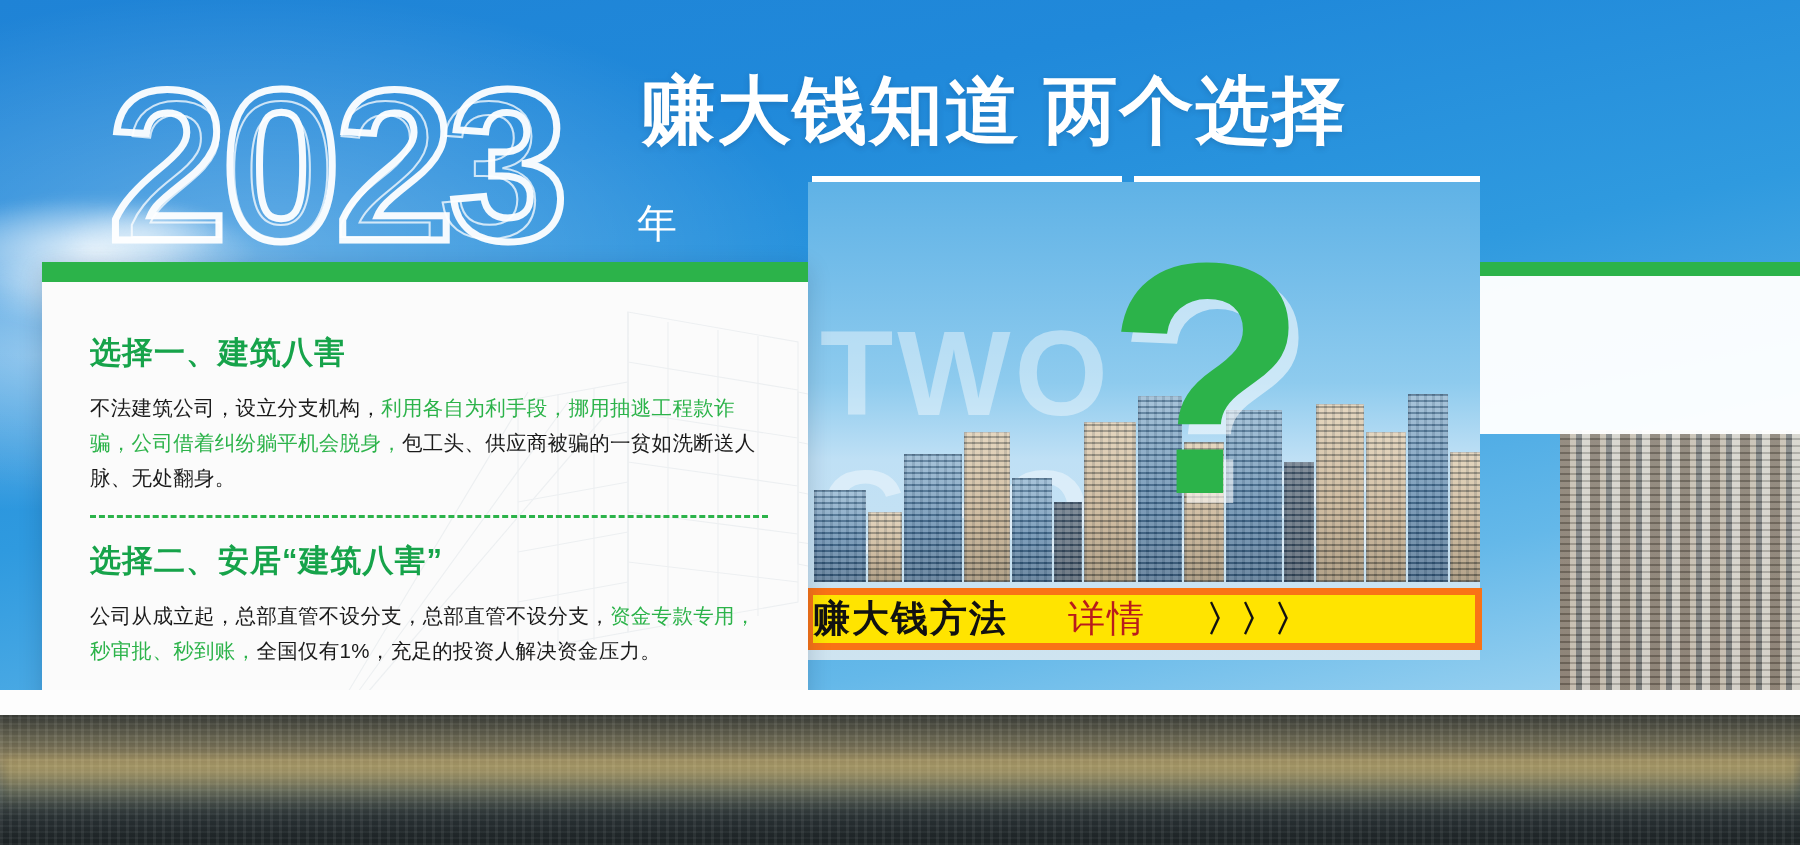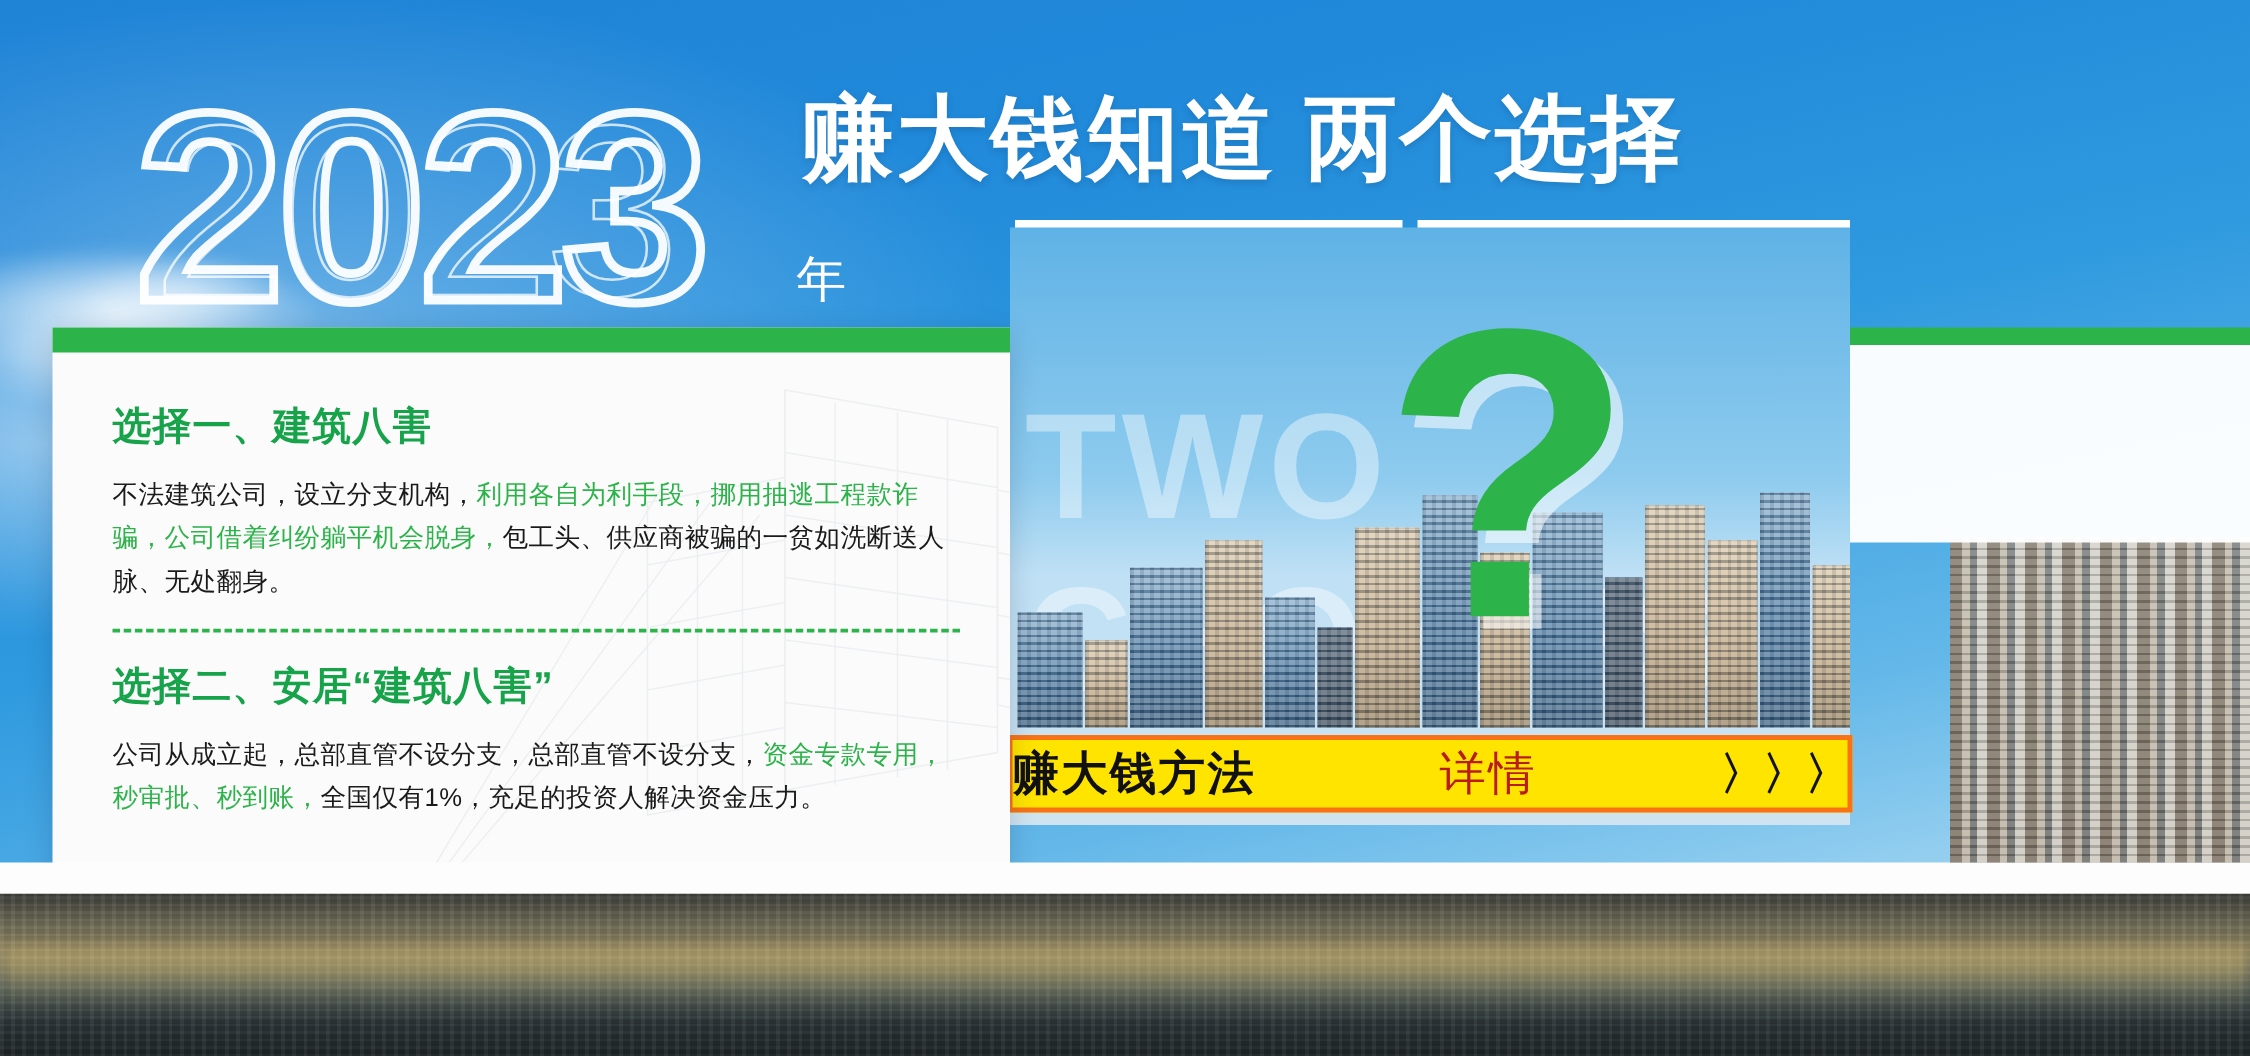--- a/index.html
+++ b/index.html
@@ -117,21 +117,21 @@
   .card {
     position:absolute; left:42px; top:262px; width:766px; height:448px;
     background:#fbfbfb;
     box-shadow:0 6px 22px rgba(0,20,50,.18);
   }
   .card-top { height:20px; background:#2cb34a; }
   .blueprint{
     position:absolute; inset:20px 0 0 0; overflow:hidden; pointer-events:none;
   }
   .blueprint svg{ position:absolute; right:-40px; top:-10px; opacity:.5;}
-  .card-body { position:relative; padding:38px 40px 0 48px; }
+  .card-body { position:relative; padding:50px 40px 0 48px; }
 
   .sec-title {
     color:#16a34a; font-weight:700; font-size:31px; letter-spacing:1px;
     margin-bottom:16px;
   }
   .sec-title.t2{ margin-top:0; }
   .para {
     font-size:20.5px; line-height:35px; color:#1a1a1a; letter-spacing:.3px;margin-top:10px;
   }
   .g { color:#2cb34a; }
@@ -175,22 +175,22 @@
   .qmark{
     position:absolute; left:298px; top:32px;
     font-size:330px; line-height:1; font-weight:700;
     color:#2cb34a; user-select:none;
     text-shadow:10px 10px 0 rgba(255,255,255,.55);
   }
 
   
   .cta {
     position:absolute; left:806px; top:588px; width:676px; height:62px;
-    background:#ffe400; border:4px solid #f97316;
-    display:flex; align-items:center; justify-content:space-between; gap:60px;
+    background:#ffe400; border:7px solid #f97316;
+    display:flex; align-items:center; justify-content:flex-start; gap:60px;
   }
   .cta-main { font-size:37px; font-weight:700; color:#111; letter-spacing:2px;}
   .cta-sub  { font-size:37px; font-weight:400; color:#b91c1c; letter-spacing:2px;}
   .cta-arrows{ font-size:36px; font-weight:700; color:#111; letter-spacing:-2px;}
 
   
   .green-right{
     position:absolute; right:0; top:262px; width:320px; height:14px; background:#2cb34a;
   }
   .white-right{

